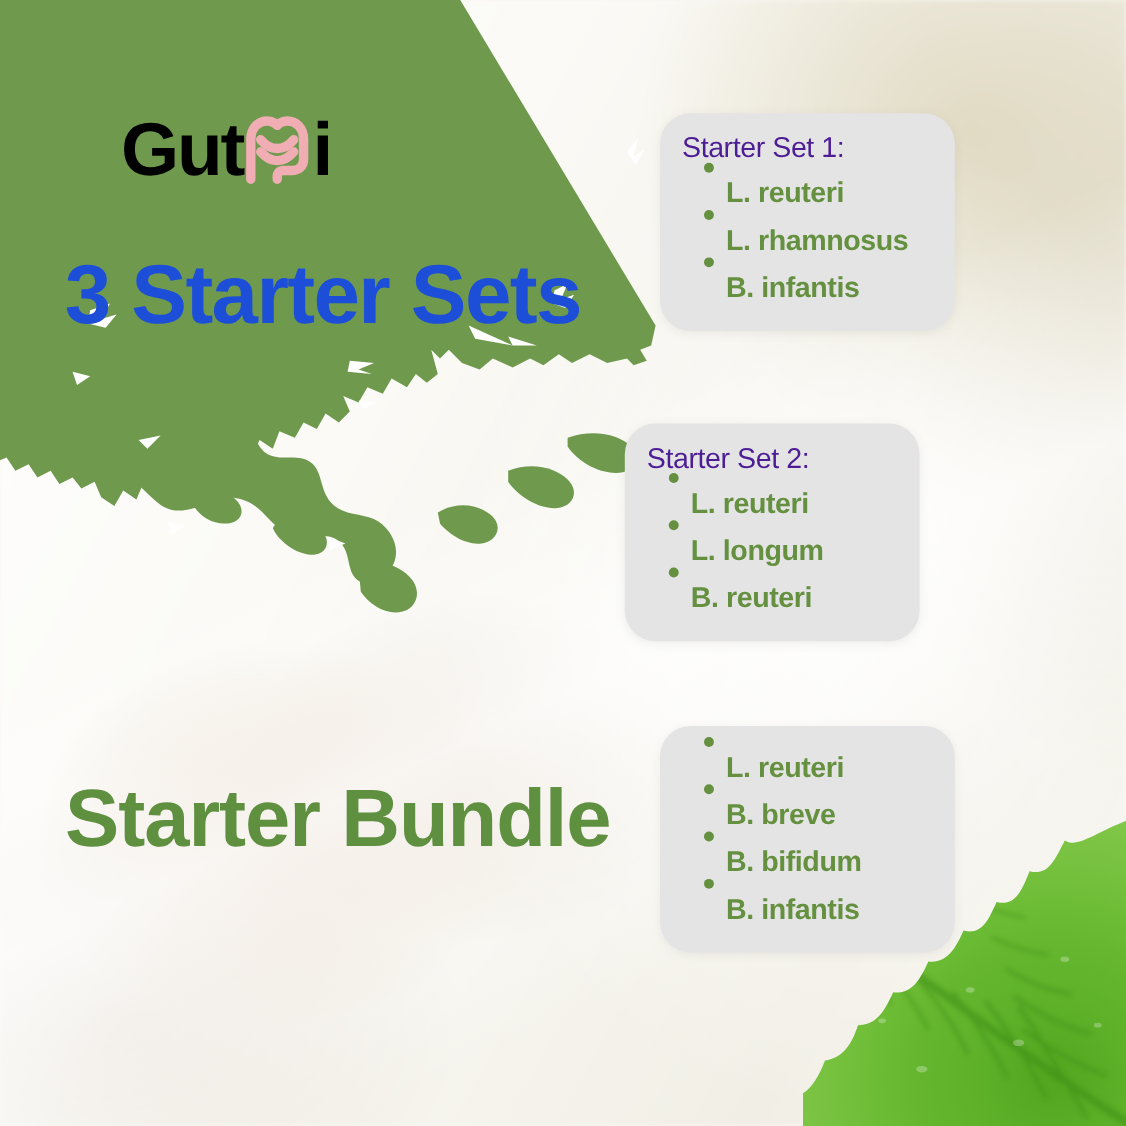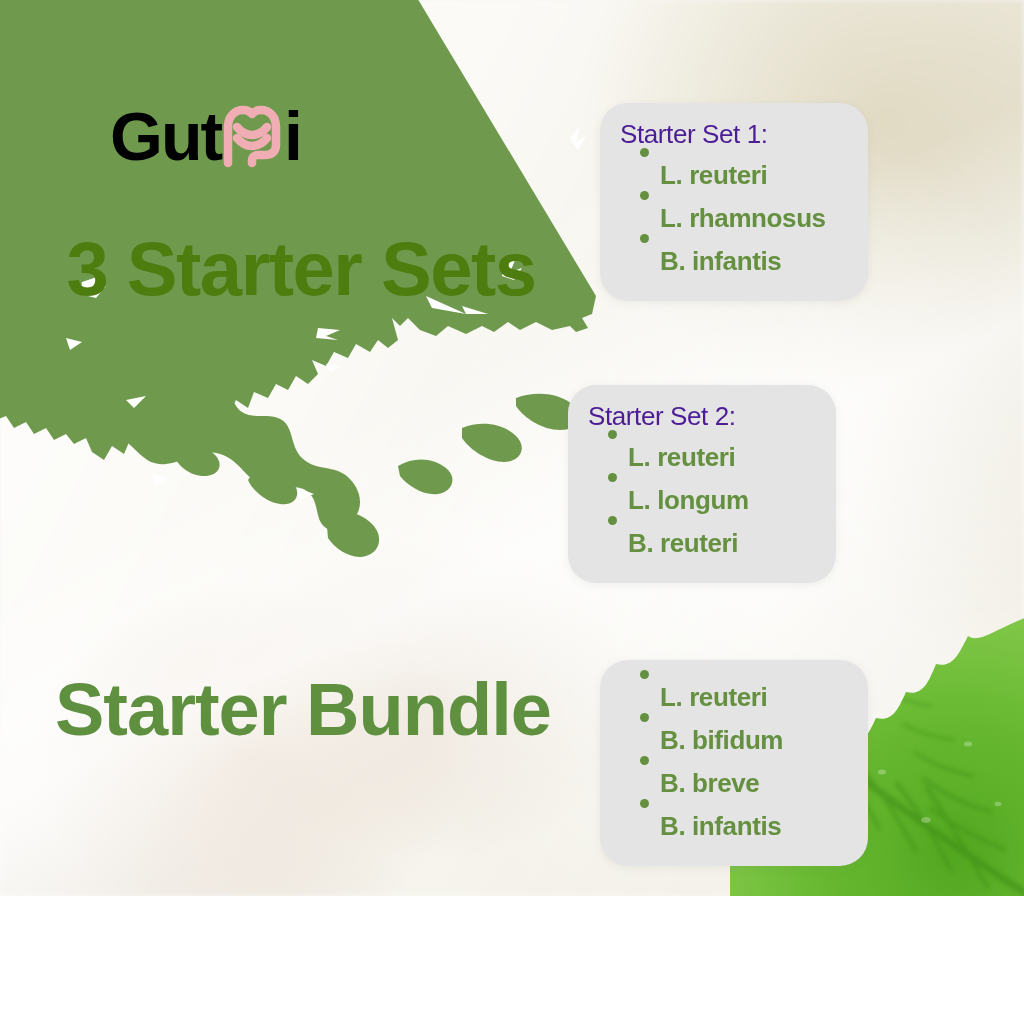--- a/index.html
+++ b/index.html
@@ -5,21 +5,21 @@
   * { margin:0; padding:0; box-sizing:border-box; }
 
   html, body {
     width:1024px; height:1024px;
     font-family:"Liberation Sans", sans-serif;
     overflow:hidden;
   }
 
   #canvas {
     position:relative;
-    width:1024px; height:896px;
+    width:1024px; height:1024px;
     background:#f7f6f2;
     overflow:hidden;
   }
 
   
   .bg-photo {
     position:absolute; inset:0;
     background:
       radial-gradient(ellipse 320px 260px at 250px 760px, rgba(208,178,148,.50) 0%, rgba(208,178,148,0) 68%),
       radial-gradient(ellipse 300px 230px at 430px 700px, rgba(199,170,142,.38) 0%, rgba(199,170,142,0) 70%),
@@ -57,28 +57,28 @@
     letter-spacing:-2px; line-height:1;
   }
   .logo-mark { width:68px; height:66px; margin:0 -2px 0 -3px; display:block; }
   .logo-i {
     font-size:68px; font-weight:700; color:#000;
     letter-spacing:-2px; line-height:1;
   }
 
   
   .headline-top {
-    position:absolute; left:61px; top:228px; width:480px;
-    text-align:center;
+    position:absolute; left:48px; top:228px; width:480px;
+    text-align:right;
     font-size:76px; font-weight:700; line-height:1.07;
-    color:#4d7c0f; letter-spacing:-1.5px;
+    color:#1d4ed8; letter-spacing:-1.5px;
   }
   .headline-bottom {
-    position:absolute; left:55px; top:669px; width:500px;
-    text-align:left;
+    position:absolute; left:55px; top:703px; width:500px;
+    text-align:right;
     font-size:74px; font-weight:700; line-height:1.1;
     color:#5e9040; letter-spacing:-1px;
   }
 
   
   .card {
     position:absolute;
     width:268px;
     background:#e4e4e4;
     border-radius:28px;
@@ -301,26 +301,26 @@
       <span class="badge-num">3</span>
       <span class="badge-word">Pack</span>
     </div>
     <ul class="card-list">
       <li>
           <span class="bullet"></span>
           <span>L. reuteri</span>
         </li>
       <li>
           <span class="bullet"></span>
+          <span>B. breve</span>
+        </li>
+      <li>
+          <span class="bullet"></span>
           <span>B. bifidum</span>
         </li>
       <li>
           <span class="bullet"></span>
-          <span>B. breve</span>
-        </li>
-      <li>
-          <span class="bullet"></span>
           <span>B. infantis</span>
         </li>
     </ul>
   </div>
 
 </div>
 
 </body></html>

